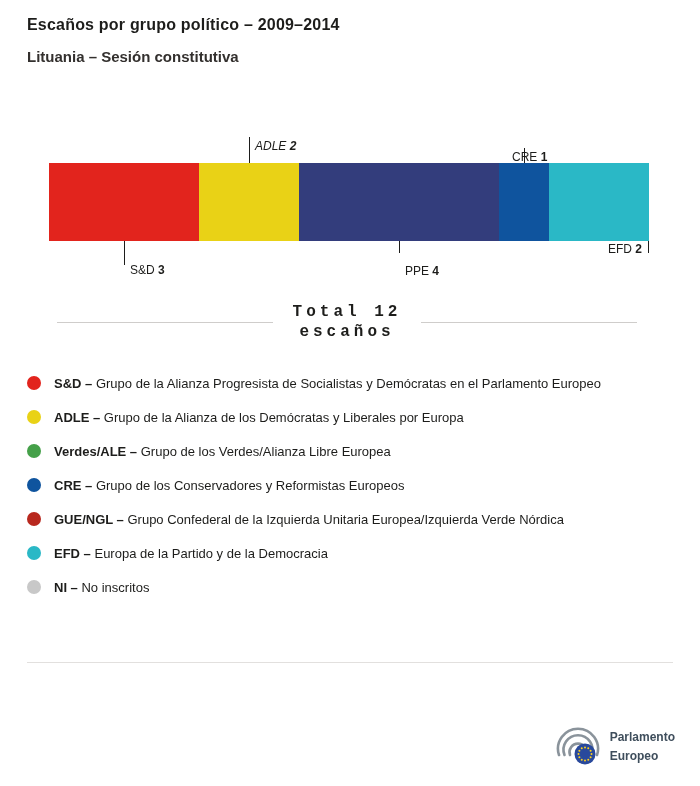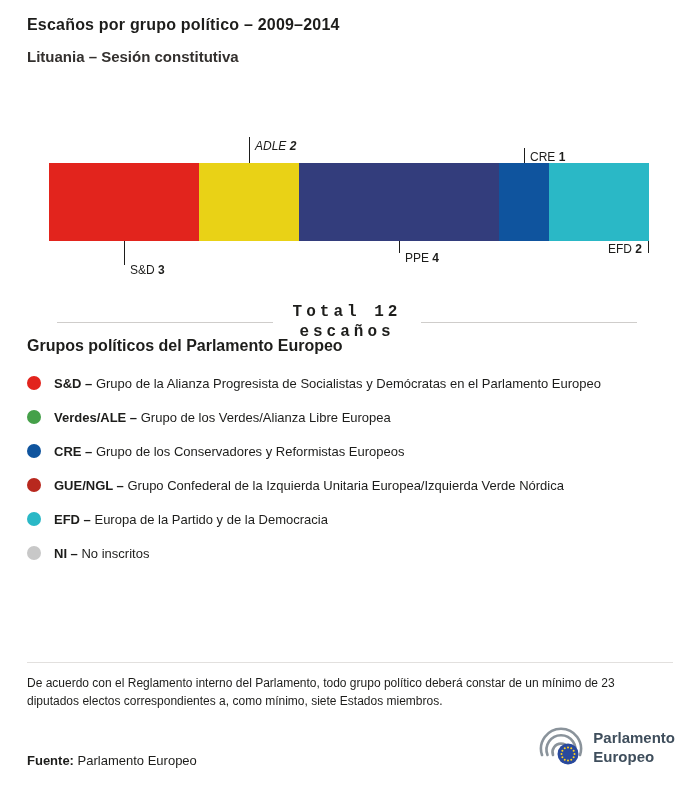--- a/index.html
+++ b/index.html
@@ -29,21 +29,21 @@
   .legend-text { font-size:13px; color:#1d1d1b; }
   .legend-text b { font-weight:bold; }
 
   .footnote-divider { position:absolute; left:27px; top:662px; width:646px; height:1px; background:#e2e0de; }
   .footnote { position:absolute; left:27px; top:674px; width:610px; font-size:12px; line-height:18px; color:#1d1d1b; }
 
   .source { position:absolute; left:27px; top:753px; font-size:13px; }
   .source b { font-weight:bold; }
 
   .logo { position:absolute; right:25px; top:724px; display:flex; align-items:center; cursor:pointer; }
-  .logo-text { margin-left:9px; font-weight:bold; font-size:15px; line-height:19px; color:#3f4e5c; }
+  .logo-text { margin-left:9px; font-weight:bold; font-size:12px; line-height:19px; color:#3f4e5c; }
 </style>
 </head>
 <body>
 
 <div class="page">
 
   <h1 class="title">Escaños por grupo político – 2009–2014</h1>
   <div class="subtitle">Lituania – Sesión constitutiva</div>
 
   <div class="chart-area">
@@ -53,44 +53,47 @@
         <div class="bar-segment" style="width: 200px; background: rgb(51, 61, 124);"></div>
         <div class="bar-segment" style="width: 50px; background: rgb(15, 84, 158);"></div>
         <div class="bar-segment" style="width: 100px; background: rgb(42, 184, 198);"></div>
       </div>
 
   <div class="callout-line" style="left: 124px; height: 24px; top: 141px;"></div>
       <div class="callout-label" style="top: 163px; left: 130px;"><span>S&amp;D </span><b>3</b></div>
       <div class="callout-line" style="left: 249px; height: 26px; top: 37px;"></div>
       <div class="callout-label" style="top: 39px; left: 255px; font-style: italic;"><span>ADLE </span><b>2</b></div>
       <div class="callout-line" style="left: 399px; height: 12px; top: 141px;"></div>
-      <div class="callout-label" style="top: 151px; left: 405px; text-align: center;"><span>PPE </span><b>4</b></div>
+      <div class="callout-label" style="top: 164px; left: 405px; text-align: center;"><span>PPE </span><b>4</b></div>
       <div class="callout-line" style="left: 524px; height: 15px; top: 48px;"></div>
-      <div class="callout-label" style="top: 50px; left: 530px;"><span>CRE </span><b>1</b></div>
+      <div class="callout-label" style="top: 50px; left: 512px;"><span>CRE </span><b>1</b></div>
       <div class="callout-line" style="left: 648px; height: 12px; top: 141px;"></div>
       <div class="callout-label" style="top: 142px; right: 58px;"><span>EFD </span><b>2</b></div>
     </div>
 
   <div class="total-row">
     <div class="total-rule"></div>
     <div class="total-text">
       <div>Total 12</div>
       <div>escaños</div>
     </div>
     <div class="total-rule"></div>
   </div>
 
-  <div class="legend-heading">Grupos políticos del Parlamento Europeo</div>
   <div class="legend-list">
 
     <div class="legend-item">
       <span class="legend-dot" style="background: rgb(226, 36, 29);"></span>
       <span class="legend-text"><b>S&amp;D –</b> <span>Grupo de la Alianza Progresista de Socialistas y Demócratas en el Parlamento Europeo</span></span>
     </div>
 
+    <div class="legend-item">
+      <span class="legend-dot" style="background: rgb(233, 210, 22);"></span>
+      <span class="legend-text"><b>ADLE –</b> <span>Grupo de la Alianza de los Demócratas y Liberales por Europa</span></span>
+    </div>
 
     <div class="legend-item">
       <span class="legend-dot" style="background: rgb(69, 160, 73);"></span>
       <span class="legend-text"><b>Verdes/ALE –</b> <span>Grupo de los Verdes/Alianza Libre Europea</span></span>
     </div>
 
     <div class="legend-item">
       <span class="legend-dot" style="background: rgb(15, 84, 158);"></span>
       <span class="legend-text"><b>CRE –</b> <span>Grupo de los Conservadores y Reformistas Europeos</span></span>
     </div>
@@ -105,23 +108,21 @@
       <span class="legend-text"><b>EFD –</b> <span>Europa de la Partido y de la Democracia</span></span>
     </div>
 
     <div class="legend-item">
       <span class="legend-dot" style="background: rgb(200, 200, 200);"></span>
       <span class="legend-text"><b>NI –</b> <span>No inscritos</span></span>
     </div>
   </div>
 
   <div class="footnote-divider"></div>
-  <p class="footnote">De acuerdo con el Reglamento interno del Parlamento, todo grupo político deberá constar de un mínimo de 23 diputados electos correspondientes a, como mínimo, siete Estados miembros.</p>
 
-  <p class="source"><b>Fuente:</b> <span>Parlamento Europeo</span></p>
 
   <div class="logo">
     <svg width="46" height="46" viewBox="0 0 46 46" aria-hidden="true">
       <g fill="none" stroke="#8a939b" stroke-width="2.6" stroke-linecap="round">
         <path d="M4 31 A20 20 0 1 1 42 31"></path>
         <path d="M9.5 31 A14.5 14.5 0 1 1 36.5 31"></path>
         <path d="M15 31 A8.5 8.5 0 1 1 31 31"></path>
       </g>
       <circle cx="30" cy="30" r="10.5" fill="#29499c"></circle>
       <g fill="#ffd21c">

